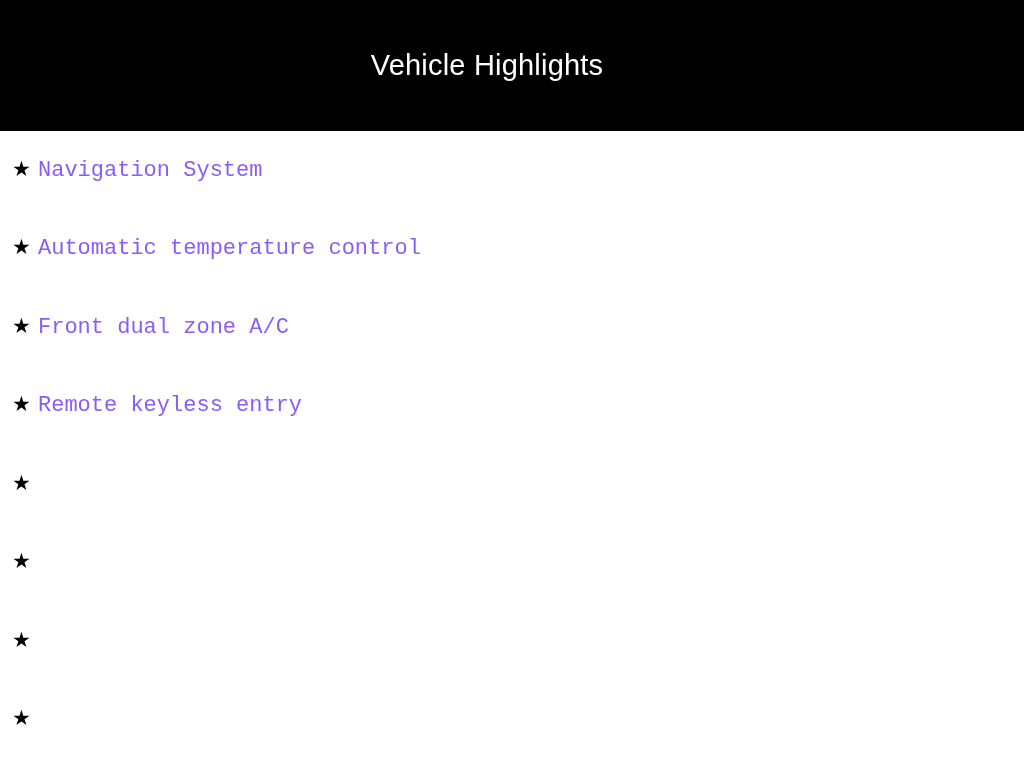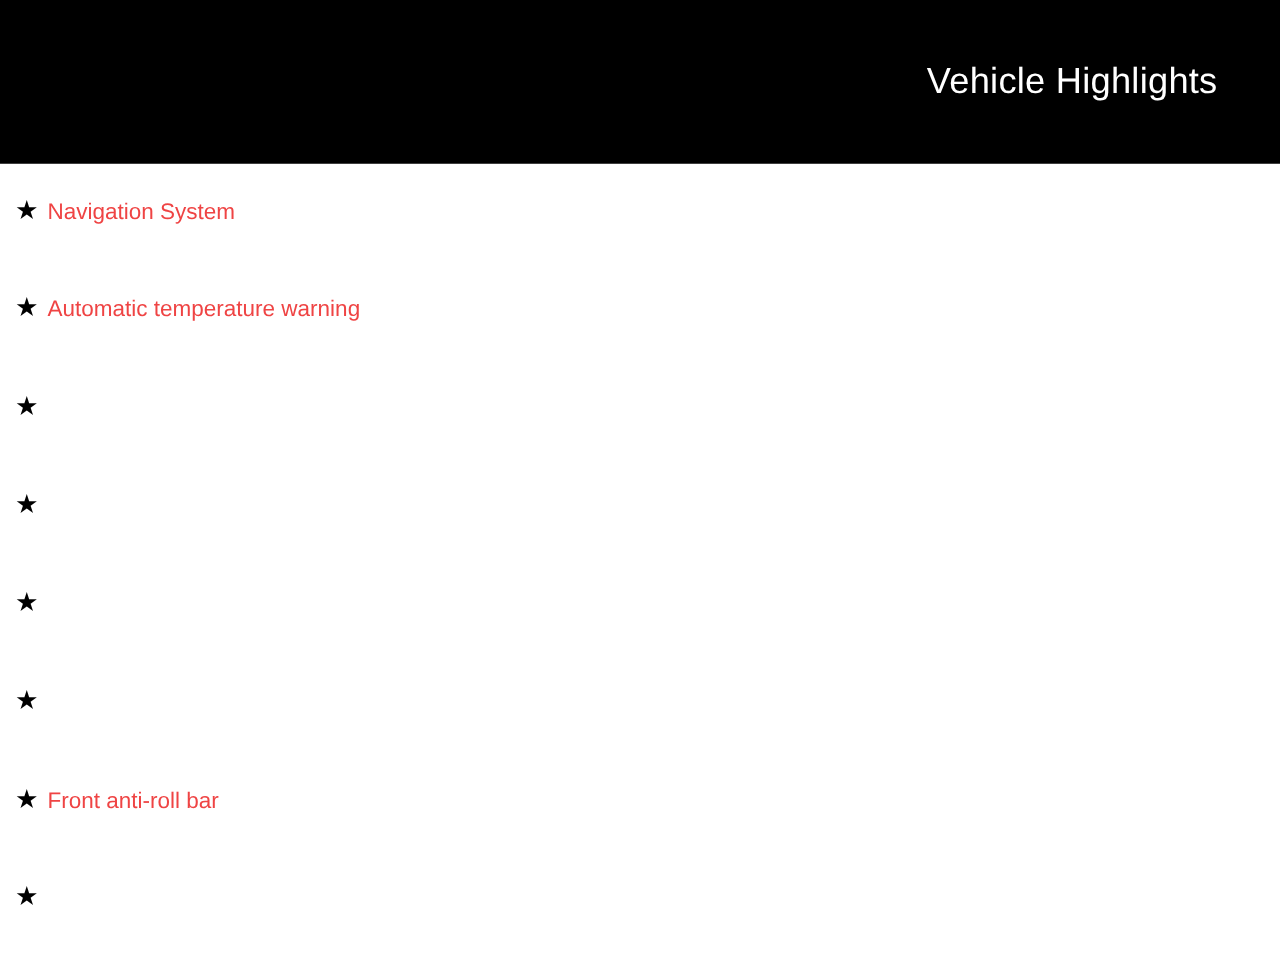--- a/index.html
+++ b/index.html
@@ -21,21 +21,21 @@
   }
   .header-bar {
     position: absolute;
     left: 0;
     top: 0;
     width: 1024px;
     height: 131px;
     background: #000000;
     display: flex;
     align-items: center;
-    justify-content: flex-end;
+    justify-content: center;
     box-sizing: border-box;
     padding-right: 50px;
   }
   .header-title {
     color: #ffffff;
     font-size: 29px;
     font-weight: normal;
     letter-spacing: 0.2px;
     line-height: 1;
   }
@@ -61,58 +61,60 @@
   }
   .star-icon {
     display: inline-block;
     width: 26px;
     color: #000000;
     font-size: 21px;
     line-height: 1;
     flex: 0 0 auto;
   }
   .highlight-label {
-    color: #ef4444;
-    font-size: 18px;
+    color: #8b5cf6;
+    font-size: 22px;
     line-height: 1;
     white-space: nowrap;
+    font-family: Liberation Mono, monospace;
   }
 </style>
 </head>
 <body>
 
 <div class="page">
 
   <div class="header-bar">
     <div class="header-title">Vehicle Highlights</div>
   </div>
 
   <ul class="highlights-list">
     <li class="highlight-item">
       <span class="star-icon">★</span>
       <span class="highlight-label">Navigation System</span>
     </li>
     <li class="highlight-item">
       <span class="star-icon">★</span>
-      <span class="highlight-label">Automatic temperature warning</span>
+      <span class="highlight-label">Automatic temperature control</span>
+    </li>
+    <li class="highlight-item">
+      <span class="star-icon">★</span>
+      <span class="highlight-label">Front dual zone A/C</span>
+    </li>
+    <li class="highlight-item">
+      <span class="star-icon">★</span>
+      <span class="highlight-label">Remote keyless entry</span>
     </li>
     <li class="highlight-item">
       <span class="star-icon">★</span>
     </li>
     <li class="highlight-item">
       <span class="star-icon">★</span>
     </li>
     <li class="highlight-item">
       <span class="star-icon">★</span>
     </li>
     <li class="highlight-item">
       <span class="star-icon">★</span>
     </li>
-    <li class="highlight-item">
-      <span class="star-icon">★</span>
-      <span class="highlight-label">Front anti-roll bar</span>
-    </li>
-    <li class="highlight-item">
-      <span class="star-icon">★</span>
-    </li>
   </ul>
 
 </div>
 
 </body></html>

